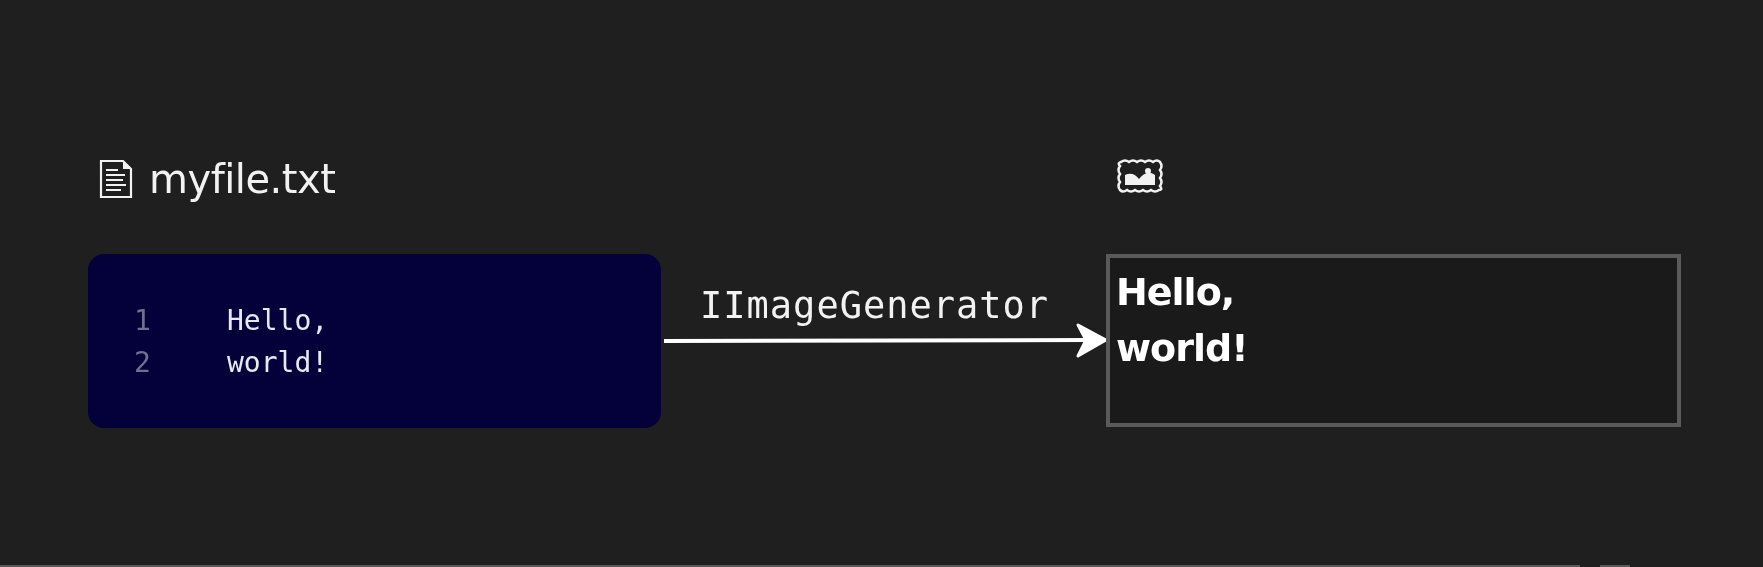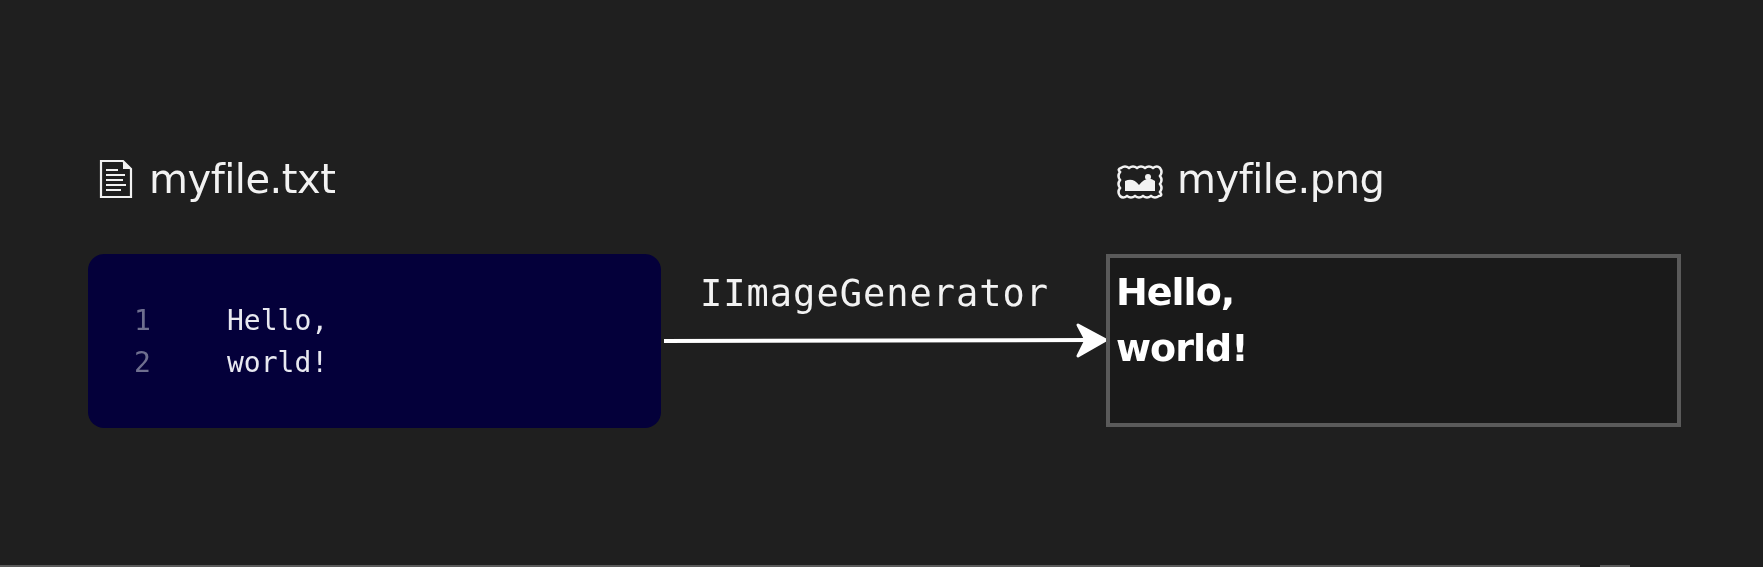--- a/index.html
+++ b/index.html
@@ -38,21 +38,21 @@
     font-size: 28px;
     line-height: 34px;
   }
   .code-line .ln { position: absolute; left: 46px; color: #6f6f8f; }
   .code-line .tx { position: absolute; left: 139px; color: #e8e8f0; white-space: pre; }
   #line1 { top: 304px; left: 88px; }
   #line2 { top: 346px; left: 88px; }
 
   .arrow-label {
     position: absolute;
-    left: 700px; top: 272px;
+    left: 700px; top: 284px;
     font-family: "DejaVu Sans Mono", monospace;
     font-size: 37px;
     color: #f2f2f2;
     letter-spacing: 1px;
   }
   .arrow-svg { position: absolute; left: 660px; top: 318px; }
 
   .png-box {
     position: absolute;
     left: 1106px; top: 254px;
@@ -118,21 +118,20 @@
 <div class="file-title" id="title-png">
   <span class="icon">
     <svg width="46" height="34" viewBox="0 0 46 34">
       <path d="M4 3 Q8 0 12 3 Q16 0 20 3 Q24 0 28 3 Q32 0 36 3 Q40 0 43 3 Q46 7 43 11 Q46 15 43 19 Q46 23 43 27 Q46 31 42 31 Q38 34 34 31 Q30 34 26 31 Q22 34 18 31 Q14 34 10 31 Q6 34 3 31 Q0 27 3 23 Q0 19 3 15 Q0 11 3 7 Q0 4 4 3 Z" fill="none" stroke="#f2f2f2" stroke-width="2.5"></path>
       <rect x="8" y="8" width="30" height="18" fill="#f2f2f2"></rect>
       <path d="M8 16 Q14 10 20 16 Q26 22 38 18 V26 H8 Z" fill="#1f1f1f" opacity="0"></path>
       <path d="M8 8 H38 V16 Q30 10 22 20 Q16 12 8 16 Z" fill="#1f1f1f"></path>
       <circle cx="31" cy="12" r="3" fill="#f2f2f2"></circle>
     </svg>
   </span>
-  <span>myfile.png</span>
 </div>
 
 <div class="png-box"></div>
 <div class="png-text">
   <div>Hello,</div>
   <div>world!</div>
 </div>
 
 <div class="bottom-bar"></div>
 <div class="bottom-bar2"></div>

